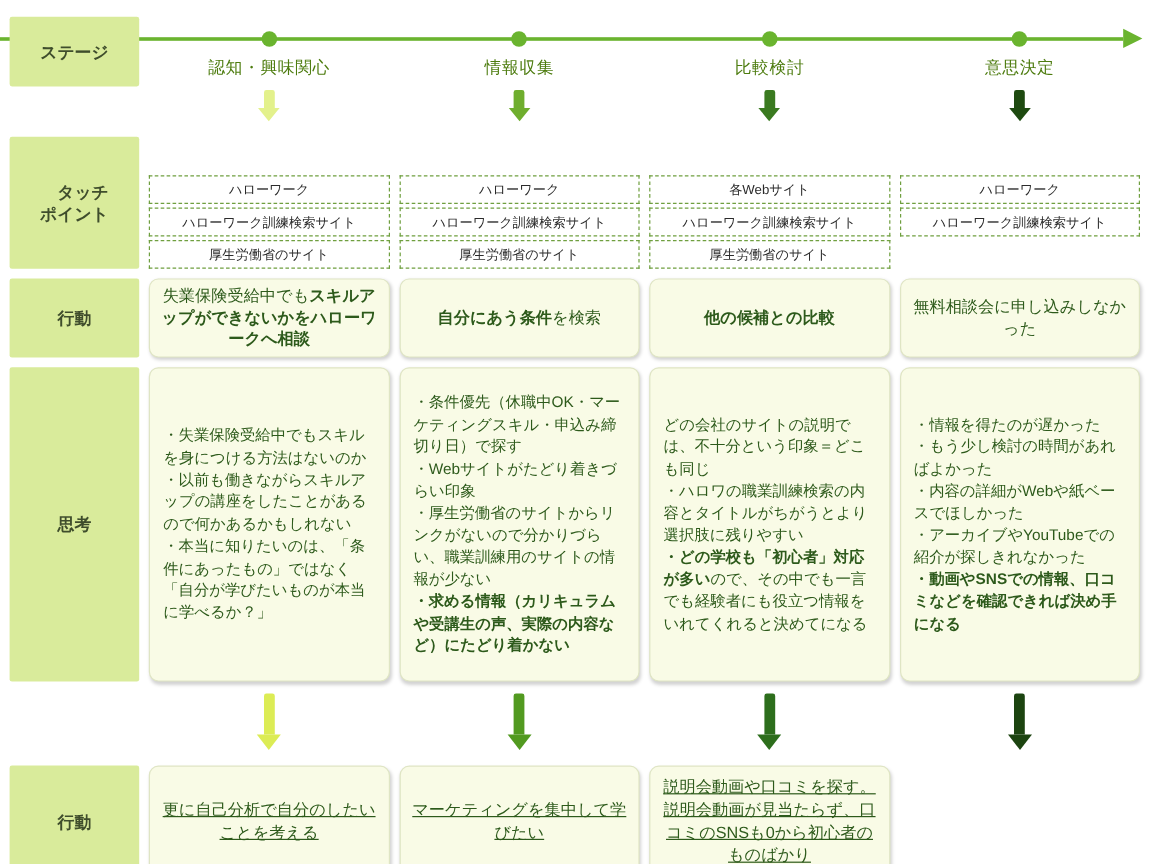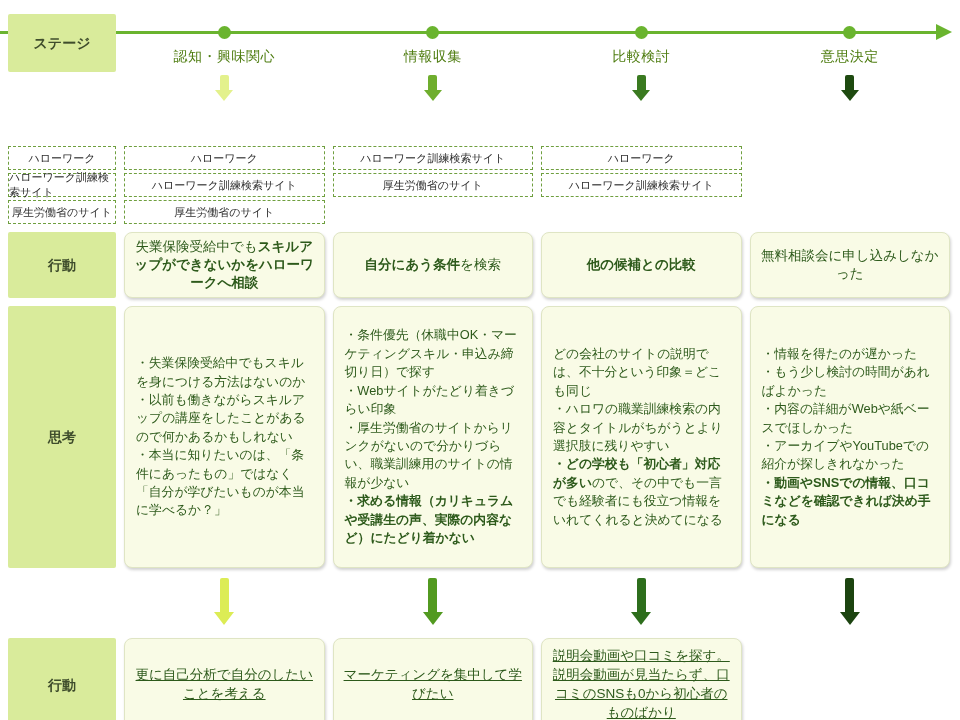--- a/index.html
+++ b/index.html
@@ -107,32 +107,35 @@
       <div class="stage-dot"></div>
       <div class="stage-name">意思決定</div>
       <div class="arrow-down arrow-sm" style="--c: #1e4a10;">
           <div class="shaft"></div>
           <div class="head"></div>
         </div>
     </div>
   </div>
 
   <div class="row tp-row">
+    <div class="rowlabel">タッチ
+ポイント</div>
 
     <div class="tp-stack">
       <div class="tp-box">ハローワーク</div>
       <div class="tp-box">ハローワーク訓練検索サイト</div>
       <div class="tp-box">厚生労働省のサイト</div>
     </div>
     <div class="tp-stack">
       <div class="tp-box">ハローワーク</div>
       <div class="tp-box">ハローワーク訓練検索サイト</div>
       <div class="tp-box">厚生労働省のサイト</div>
     </div>
     <div class="tp-stack">
+      <div class="tp-box">各Webサイト</div>
       <div class="tp-box">ハローワーク訓練検索サイト</div>
       <div class="tp-box">厚生労働省のサイト</div>
     </div>
     <div class="tp-stack">
       <div class="tp-box">ハローワーク</div>
       <div class="tp-box">ハローワーク訓練検索サイト</div>
     </div>
   </div>
 
   <div class="row action-row">

